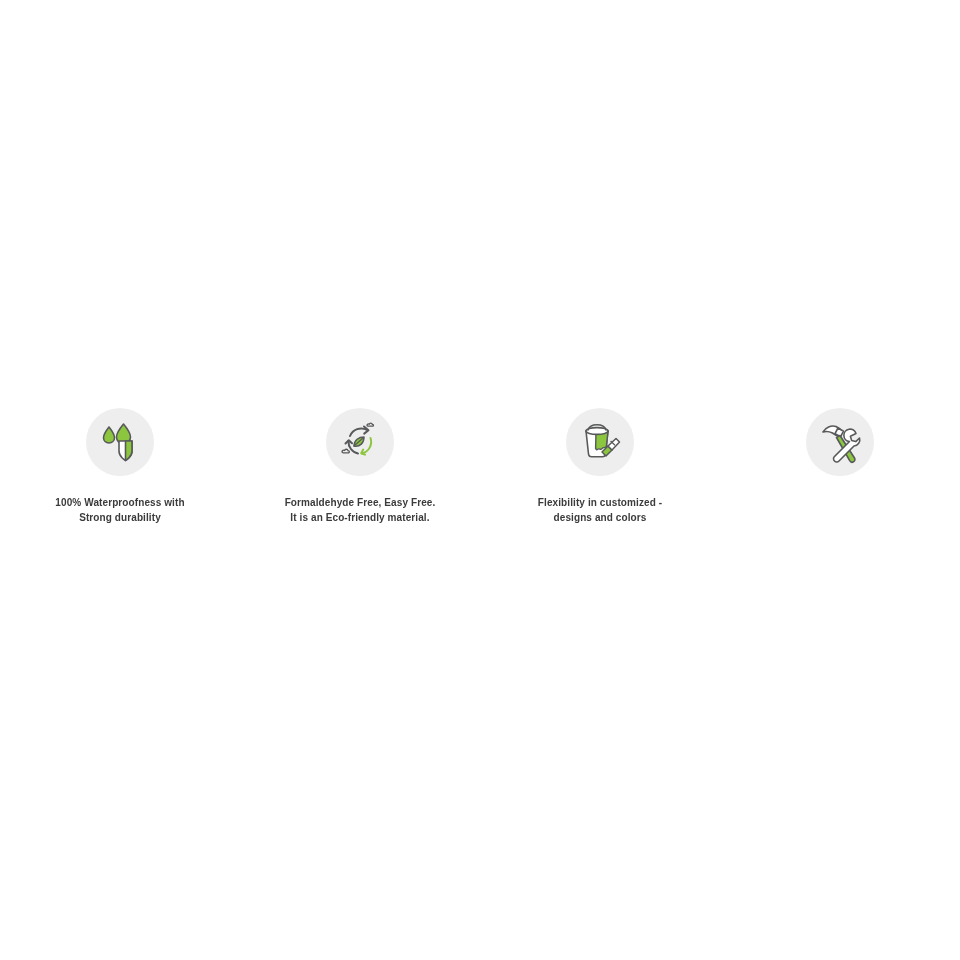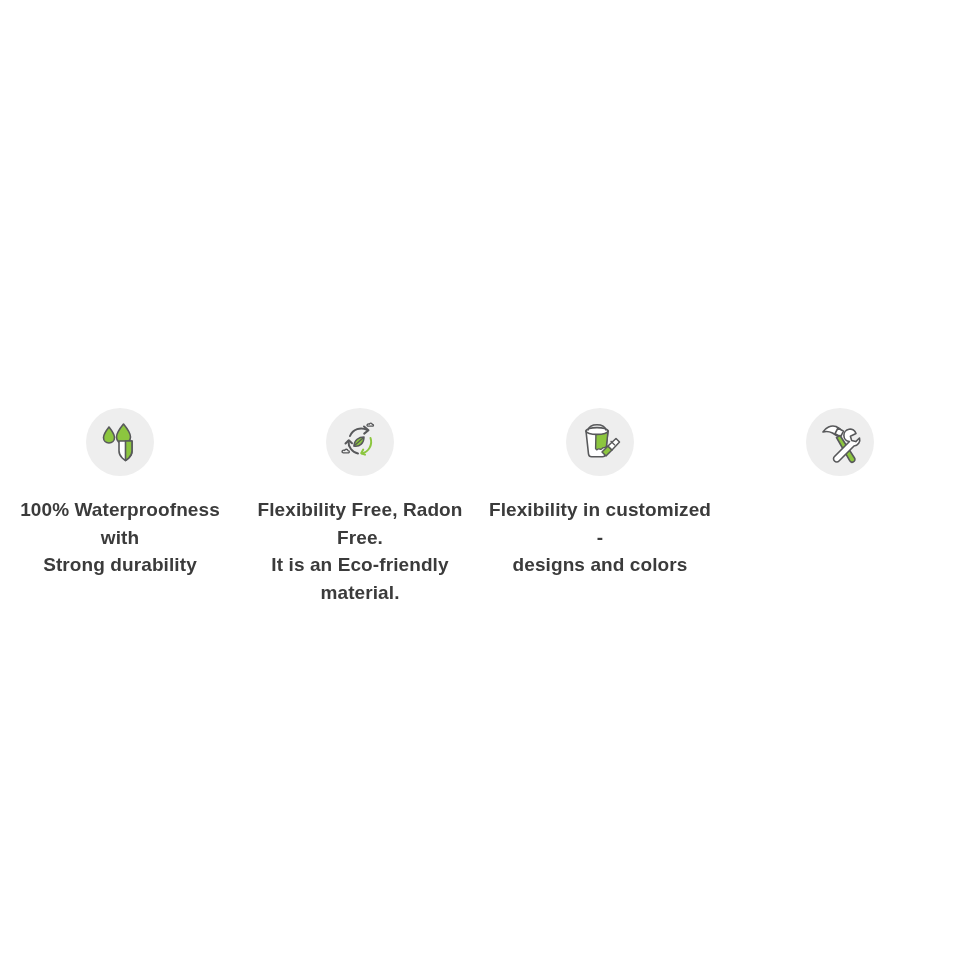--- a/index.html
+++ b/index.html
@@ -42,21 +42,21 @@
     display: flex;
     align-items: center;
     justify-content: center;
   }
   .icon-badge svg {
     display: block;
   }
   .feature-caption {
     margin-top: 20px;
     text-align: center;
-    font-size: 19px;
+    font-size: 10px;
     font-weight: bold;
     line-height: 1.45;
     color: #3b3b3b;
     letter-spacing: 0.1px;
     white-space: pre-line;
     width: 232px;
   }
   .feature-4 .feature-caption {
     width: 236px;
   }
@@ -95,21 +95,21 @@
           <path d="M24 37.5 A12 12 0 0 1 14.5 25" fill="none" stroke="#58595B" stroke-width="2" stroke-linecap="round"></path>
           <path d="M11.5 27.5 L14.8 24.2 L18 27.2" fill="none" stroke="#58595B" stroke-width="2" stroke-linecap="round" stroke-linejoin="round"></path>
 
           <path d="M20 30 C20 24 25 21 30 21 C30 27 26 31 20 30 Z" fill="#8CC63F" stroke="#58595B" stroke-width="1.5" stroke-linejoin="round"></path>
           <path d="M20 30 L29 22" fill="none" stroke="#58595B" stroke-width="1.2" stroke-linecap="round"></path>
 
           <path d="M8 36 C8 34.5 9.6 33.8 10.6 34.5 C11 32.8 13.6 32.8 14 34.6 C15.4 34.6 15.8 36 14.8 36.8 L9 36.8 Z" fill="none" stroke="#58595B" stroke-width="1.3" stroke-linejoin="round"></path>
           <path d="M33 9.5 C33 8.2 34.4 7.6 35.3 8.2 C35.6 6.7 38 6.7 38.3 8.3 C39.5 8.3 39.9 9.5 39 10.2 L33.8 10.2 Z" fill="none" stroke="#58595B" stroke-width="1.3" stroke-linejoin="round"></path>
         </svg>
       </div>
-      <div class="feature-caption">Flexibility Free, Radon Free.
+      <div class="feature-caption">Formaldehyde Free, Easy Free.
 It is an Eco-friendly material.</div>
     </div>
 
     <div class="feature feature-3">
       <div class="icon-badge">
         <svg width="52" height="52" viewBox="0 0 52 52">
 
           <path d="M12 15 L34 15 L31.5 38 C31.3 39.6 30 40.8 28.4 40.8 L17.6 40.8 C16 40.8 14.7 39.6 14.5 38 Z" fill="#ffffff" stroke="#58595B" stroke-width="1.6" stroke-linejoin="round"></path>
 
           <path d="M22 15 L34 15 L32.4 30 C31 32.8 29.4 30.6 28 32.6 C26.6 34.6 25 31.6 23.6 33.4 C22.8 34.4 22.2 33.4 21.6 32.4 Z" fill="#8CC63F" stroke="#58595B" stroke-width="1.4" stroke-linejoin="round"></path>

